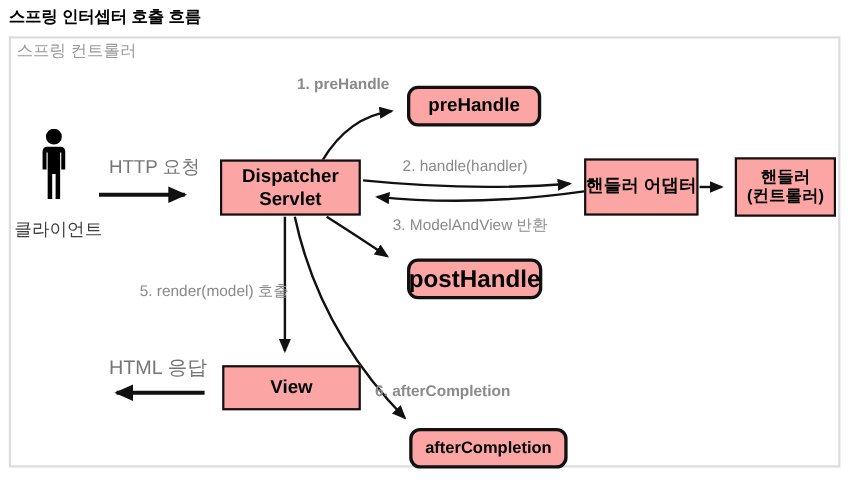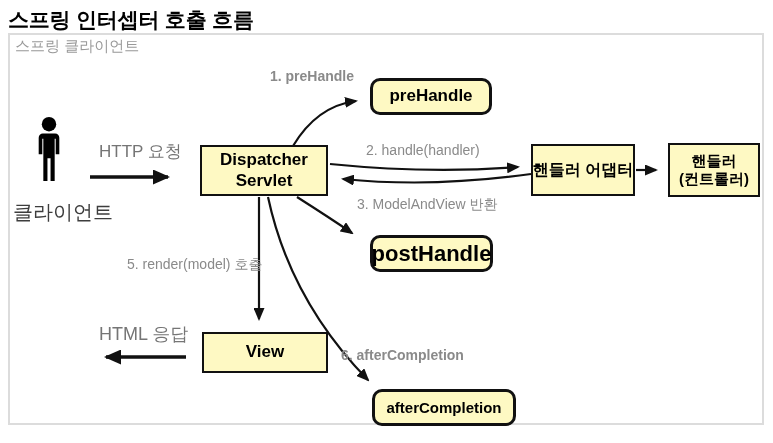--- a/index.html
+++ b/index.html
@@ -1,47 +1,47 @@
 <!DOCTYPE html>
 <html style="--c-edge-label: #8a8a8a; --c-io-label: #757575; --c-frame-border: #dcdcdc; --c-frame-label: #999999; --c-node-border: #111111; --c-arrow: #111111; --c-background: #ffffff;"><head>
 <meta charset="utf-8">
 <style>
   html,body { margin:0; padding:0; background:#ffffff; }
   body { font-family:"Liberation Sans","DejaVu Sans",sans-serif; }
   .stage { position:relative; width:773px; height:443px; background:#fff; overflow:hidden; }
 
-  .page-title { position:absolute; left:8px; top:6px; font-size:21px; font-weight:700; color:#000; letter-spacing:-0.2px; }
+  .page-title { position:absolute; left:8px; top:6px; font-size:15px; font-weight:700; color:#000; letter-spacing:-0.2px; }
 
   .frame { position:absolute; left:8px; top:33px; width:756px; height:392px; border:2px solid var(--c-frame-border,#ddd); box-sizing:border-box; background:#fff; }
   .frame-label { position:absolute; left:5px; top:2px; font-size:15px; color:var(--c-frame-label,#999); }
 
   svg.arrows { position:absolute; left:0; top:0; width:773px; height:443px; pointer-events:none; }
   svg.arrows path.edge { fill:none; stroke:var(--c-arrow,#111); }
 
-  .node { position:absolute; background:#fef9c3; border:2.5px solid var(--c-node-border,#111); box-sizing:border-box;
+  .node { position:absolute; background:#fca5a5; border:2.5px solid var(--c-node-border,#111); box-sizing:border-box;
           display:flex; flex-direction:column; align-items:center; justify-content:center;
           font-weight:700; color:#000; text-align:center; line-height:1.18; white-space:nowrap; }
   .rounded { border-radius:10px; border-width:3px; }
 
   .elabel { position:absolute; font-size:14px; color:var(--c-edge-label,#8a8a8a); white-space:nowrap; }
   .elabel.bold { font-weight:700; }
   .big-label { position:absolute; font-size:17px; color:var(--c-io-label,#757575); white-space:nowrap;text-align:center; }
 
   .client-icon { position:absolute; left:30px; top:117px; width:38px; height:66px; }
-  .client-label { position:absolute; left:13px; top:199px; font-size:20px; color:#3d3d3d; white-space:nowrap; }
+  .client-label { position:absolute; left:13px; top:199px; font-size:16px; color:#3d3d3d; white-space:nowrap; }
 </style>
 </head>
 <body>
 
 <div class="stage">
 
   <div class="page-title">스프링 인터셉터 호출 흐름</div>
 
   <div class="frame">
-    <div class="frame-label">스프링 클라이언트</div>
+    <div class="frame-label">스프링 컨트롤러</div>
   </div>
 
   <svg class="arrows" viewBox="0 0 773 443">
     <defs>
       <marker id="ah" markerUnits="userSpaceOnUse" markerWidth="13" markerHeight="11" refX="11" refY="5.5" orient="auto">
         <path d="M0,0 L13,5.5 L0,11 Z" fill="#111111"></path>
       </marker>
       <marker id="ahb" markerUnits="userSpaceOnUse" markerWidth="17" markerHeight="15" refX="15" refY="7.5" orient="auto">
         <path d="M0,0 L17,7.5 L0,15 Z" fill="#111111"></path>
       </marker>

